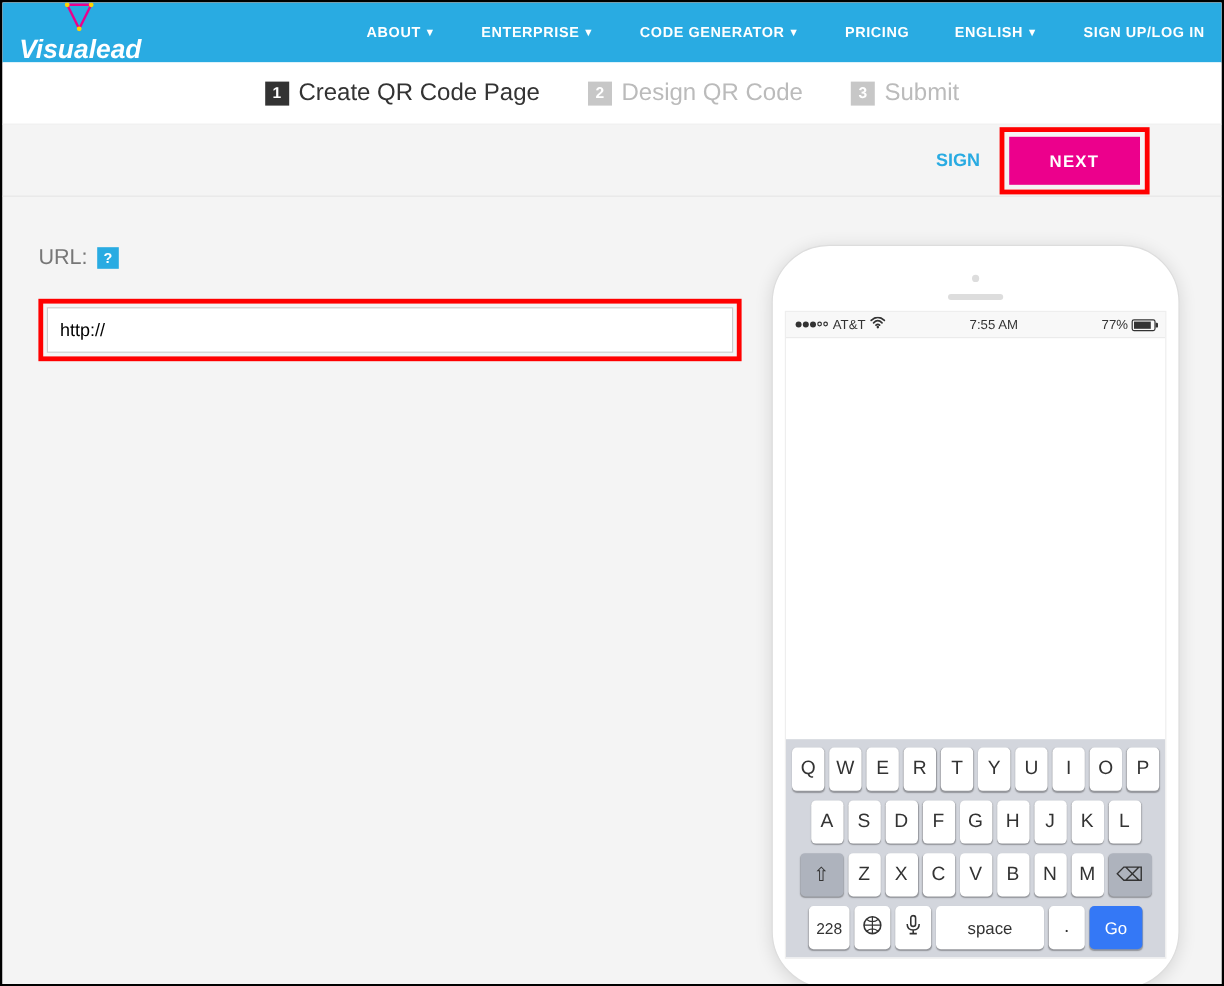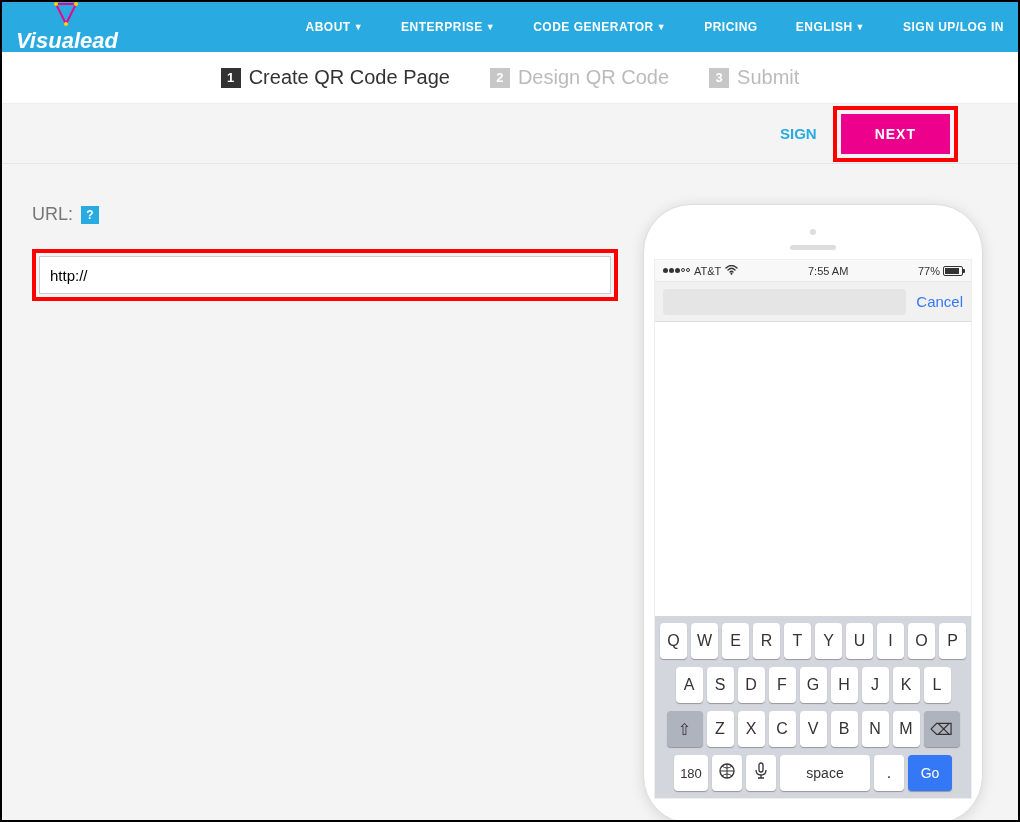--- a/index.html
+++ b/index.html
@@ -171,24 +171,20 @@
                 </svg>
             </span>
           </div>
           <div>7:55 AM</div>
           <div class="status-right">
             <span>77%</span>
             <span class="battery">
                 <span class="battery-fill"></span>
               </span>
           </div>
-        </div>
-        <div class="browser-bar">
-          <input class="browser-input" type="text" style="">
-          <span class="cancel-link">Cancel</span>
         </div>
         <div class="browser-body"></div>
         <div class="keyboard">
           <div class="kb-row" id="kb-row1">
               <div class="key">Q</div>
               <div class="key">W</div>
               <div class="key">E</div>
               <div class="key">R</div>
               <div class="key">T</div>
               <div class="key">Y</div>
@@ -213,21 +209,21 @@
               <div class="key">Z</div>
               <div class="key">X</div>
               <div class="key">C</div>
               <div class="key">V</div>
               <div class="key">B</div>
               <div class="key">N</div>
               <div class="key">M</div>
               <div class="key special">⌫</div>
             </div>
           <div class="kb-row bottom">
-            <div class="key num">180</div>
+            <div class="key num">228</div>
             <div class="key globe">
                 <span><svg width="18" height="18" viewBox="0 0 18 18">
                     <circle cx="9" cy="9" r="7" fill="none" stroke="#333" stroke-width="1.3"></circle>
                     <path d="M2 9 H16 M9 2 V16 M4 4 Q9 8 14 4 M4 14 Q9 10 14 14" stroke="#333" stroke-width="1" fill="none"></path>
                   </svg></span>
               </div>
             <div class="key mic">
                 <span><svg width="14" height="18" viewBox="0 0 14 18">
                     <rect x="5" y="1" width="4" height="9" rx="2" fill="none" stroke="#333" stroke-width="1.3"></rect>
                     <path d="M2 8 Q2 13 7 13 Q12 13 12 8 M7 13 V16 M4 16 H10" stroke="#333" stroke-width="1.3" fill="none"></path>

